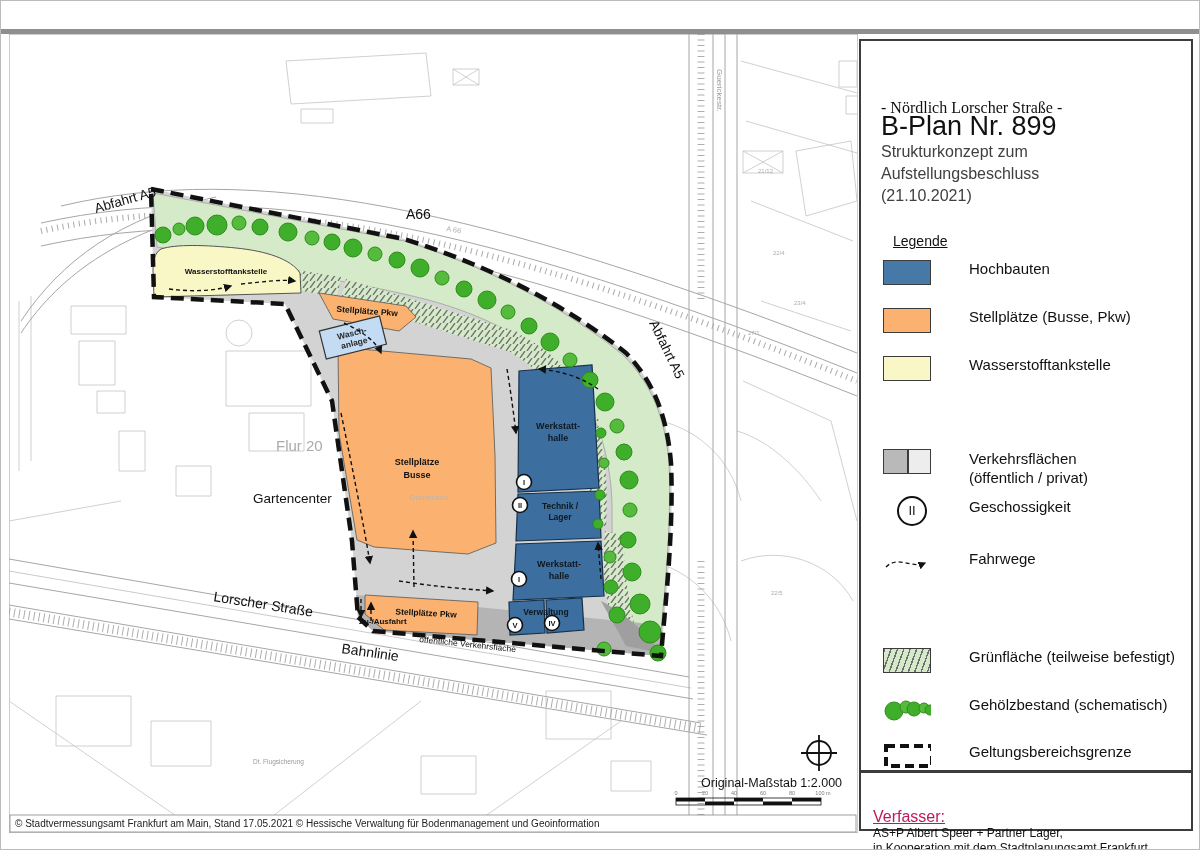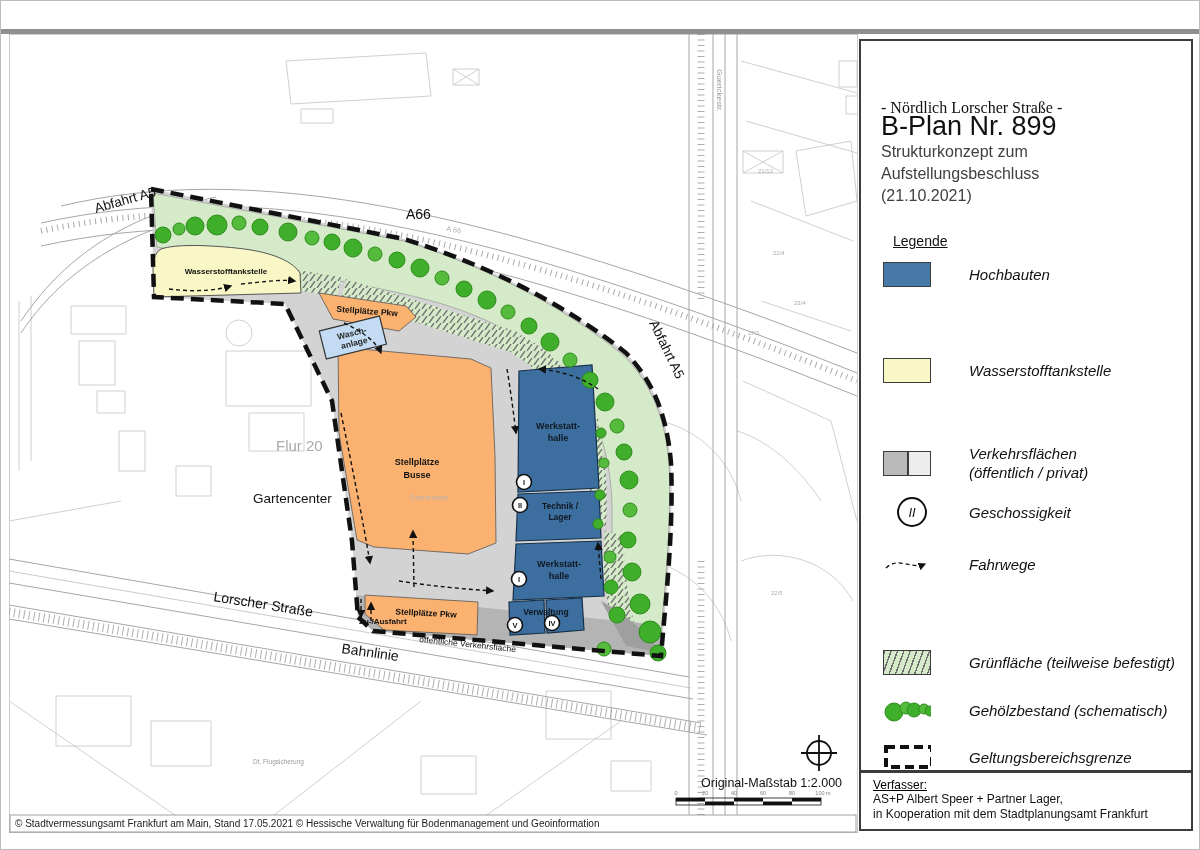--- a/index.html
+++ b/index.html
@@ -6,35 +6,35 @@
   .sheet{position:relative;width:1200px;height:850px;background:#fff;overflow:hidden;border:1px solid #bbb;box-sizing:border-box;}
   .topbar{position:absolute;left:0;top:28px;width:1200px;height:5px;background:#8f8f8f;}
   .mapwrap{position:absolute;left:8px;top:33px;width:849px;height:799px;}
   svg text{font-family:"Liberation Sans",sans-serif;}
   .panel{position:absolute;left:858px;top:38px;width:334px;height:733px;background:#fff;border:2px solid #3c3c3c;box-sizing:border-box;}
   .vbox{position:absolute;left:858px;top:770px;width:334px;height:60px;background:#fff;border:2px solid #3c3c3c;box-sizing:border-box;padding:5px 12px;}
   .ptitle{position:absolute;left:20px;top:22px;font-size:27px;color:#111;margin-top:48px;}
   .psub{position:absolute;left:20px;top:58px;font-size:16px;color:#111;font-family:Liberation Serif, serif;}
   .pconcept{position:absolute;left:20px;top:100px;font-size:16px;color:#404040;line-height:22px;}
   .pleg{position:absolute;left:20px;top:192px;font-size:14px;color:#111;text-decoration:underline;margin-left:12px;}
-  .lrow{position:absolute;left:22px;height:28px;display:flex;align-items:center;font-style:italic;}
+  .lrow{position:absolute;left:22px;height:28px;display:flex;}
   .sw{width:48px;height:25px;border:1.5px solid #3c3c3c;box-sizing:border-box;flex:0 0 auto;}
   .sw-blue{background:#4679A7;}
   .sw-orange{background:#FBB271;}
   .sw-yellow{background:#F8F7C5;}
   .sw-wblue{background:#C3DCF3;}
   .sw-gray{background:linear-gradient(90deg,#B9B9B9 0 50%,#EDEDED 50% 100%);position:relative;}
   .sw-gray::after{content:"";position:absolute;left:50%;top:0;bottom:0;width:1.5px;background:#3c3c3c;}
   .sw-green{background:#D5EAC8;}
   .sw-hatch{background-color:#D5EAC8;background-image:repeating-linear-gradient(110deg,#6f6f6f 0 1.4px,transparent 1.4px 6px);}
   .sw-none{border:none;background:none;display:flex;align-items:center;justify-content:center;}
   .geocircle{width:26px;height:26px;border:2.2px solid #111;border-radius:50%;display:flex;align-items:center;justify-content:center;font-size:13px;color:#111;margin-left:10px;}
   .llabel{font-size:15px;color:#111;margin-left:38px;white-space:nowrap;}
   .llabel2{line-height:19px;}
-  .vhead{font-size:12px;color:#000000;text-decoration:underline;}
+  .vhead{font-size:16px;color:#be185d;text-decoration:underline;margin-top:30px;}
   .vline{font-size:12px;color:#111;line-height:15px;}
 </style>
 </head>
 <body>
 
 <div class="sheet">
   <div class="topbar"></div>
 
   <div class="mapwrap">
   <svg width="849" height="799" viewBox="8 33 849 799">
@@ -263,20 +263,24 @@
       <div>Strukturkonzept zum</div>
       <div>Aufstellungsbeschluss</div>
       <div>(21.10.2021)</div>
     </div>
     <div class="pleg">Legende</div>
 
     <div class="lrow" style="top:219px">
       <span class="sw sw-blue"></span>
       <span class="llabel">Hochbauten</span>
     </div>
+    <div class="lrow" style="top:267px">
+      <span class="sw sw-orange"></span>
+      <span class="llabel">Stellplätze (Busse, Pkw)</span>
+    </div>
     <div class="lrow" style="top:315px">
       <span class="sw sw-yellow"></span>
       <span class="llabel">Wasserstofftankstelle</span>
     </div>
     <div class="lrow" style="top:408px">
       <span class="sw sw-gray"></span>
       <span class="llabel llabel2">
         <div>Verkehrsflächen</div>
         <div>(öffentlich / privat)</div>
       </span>

